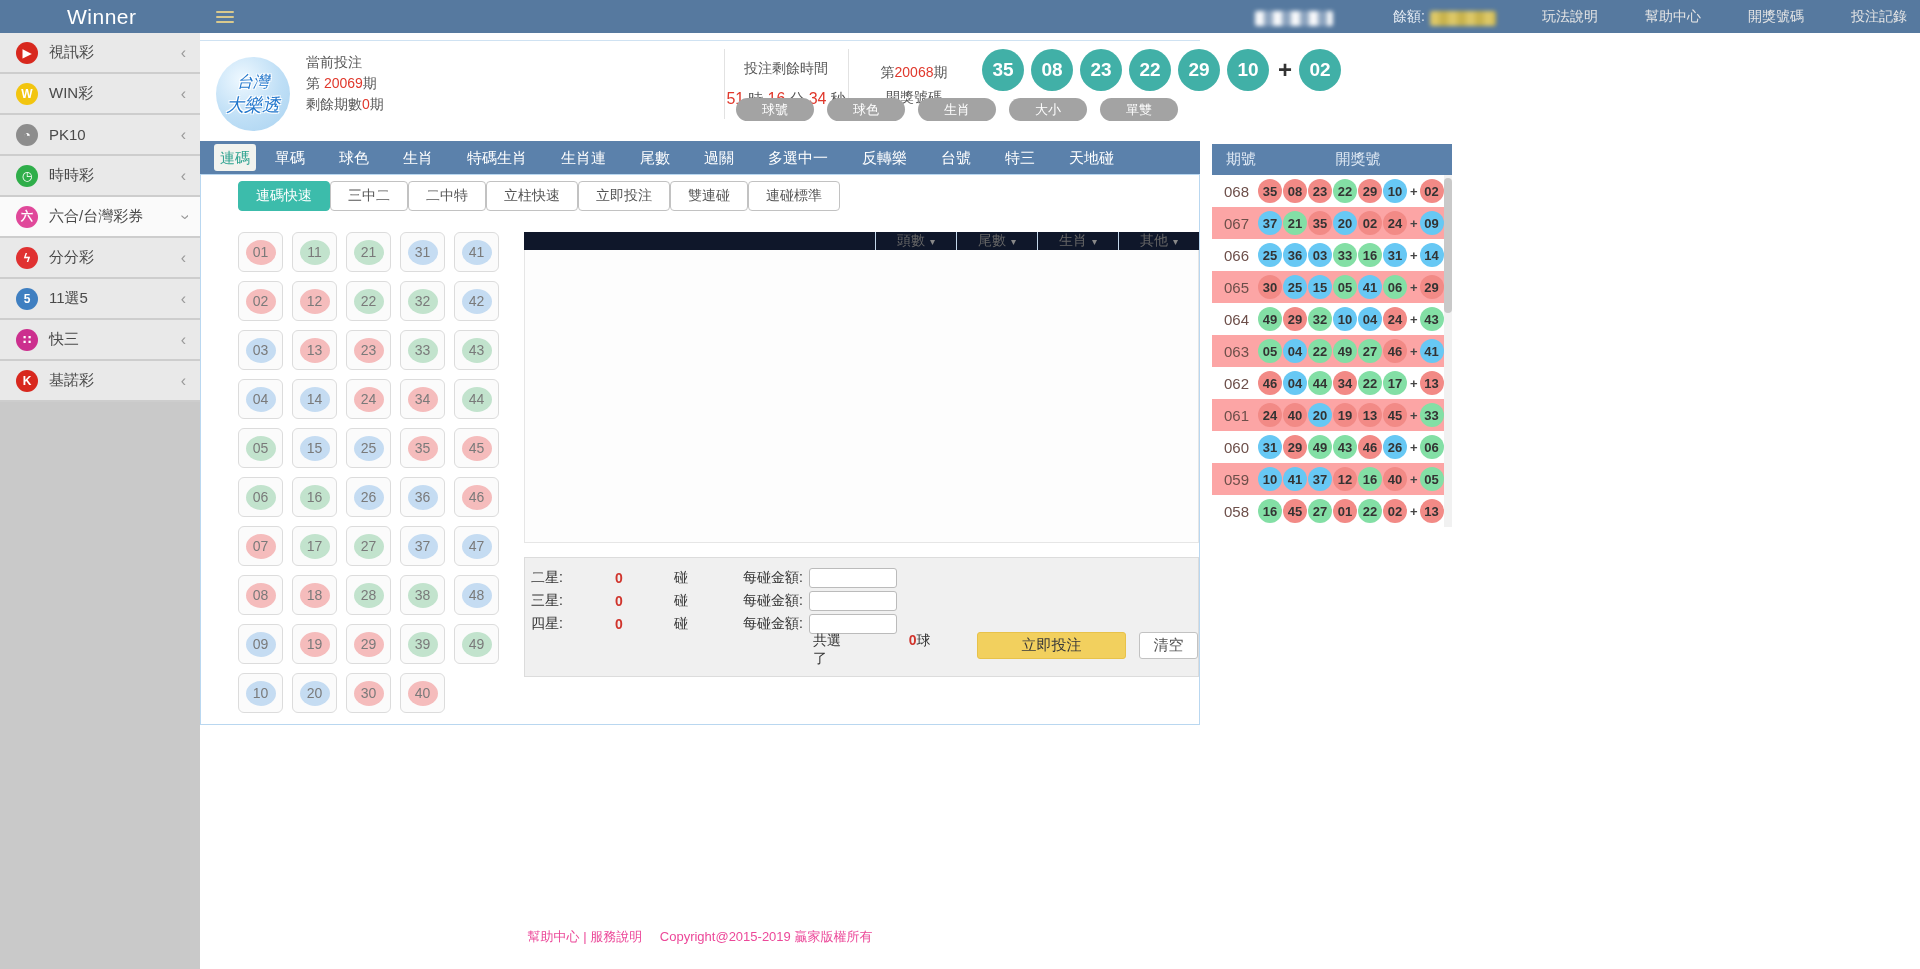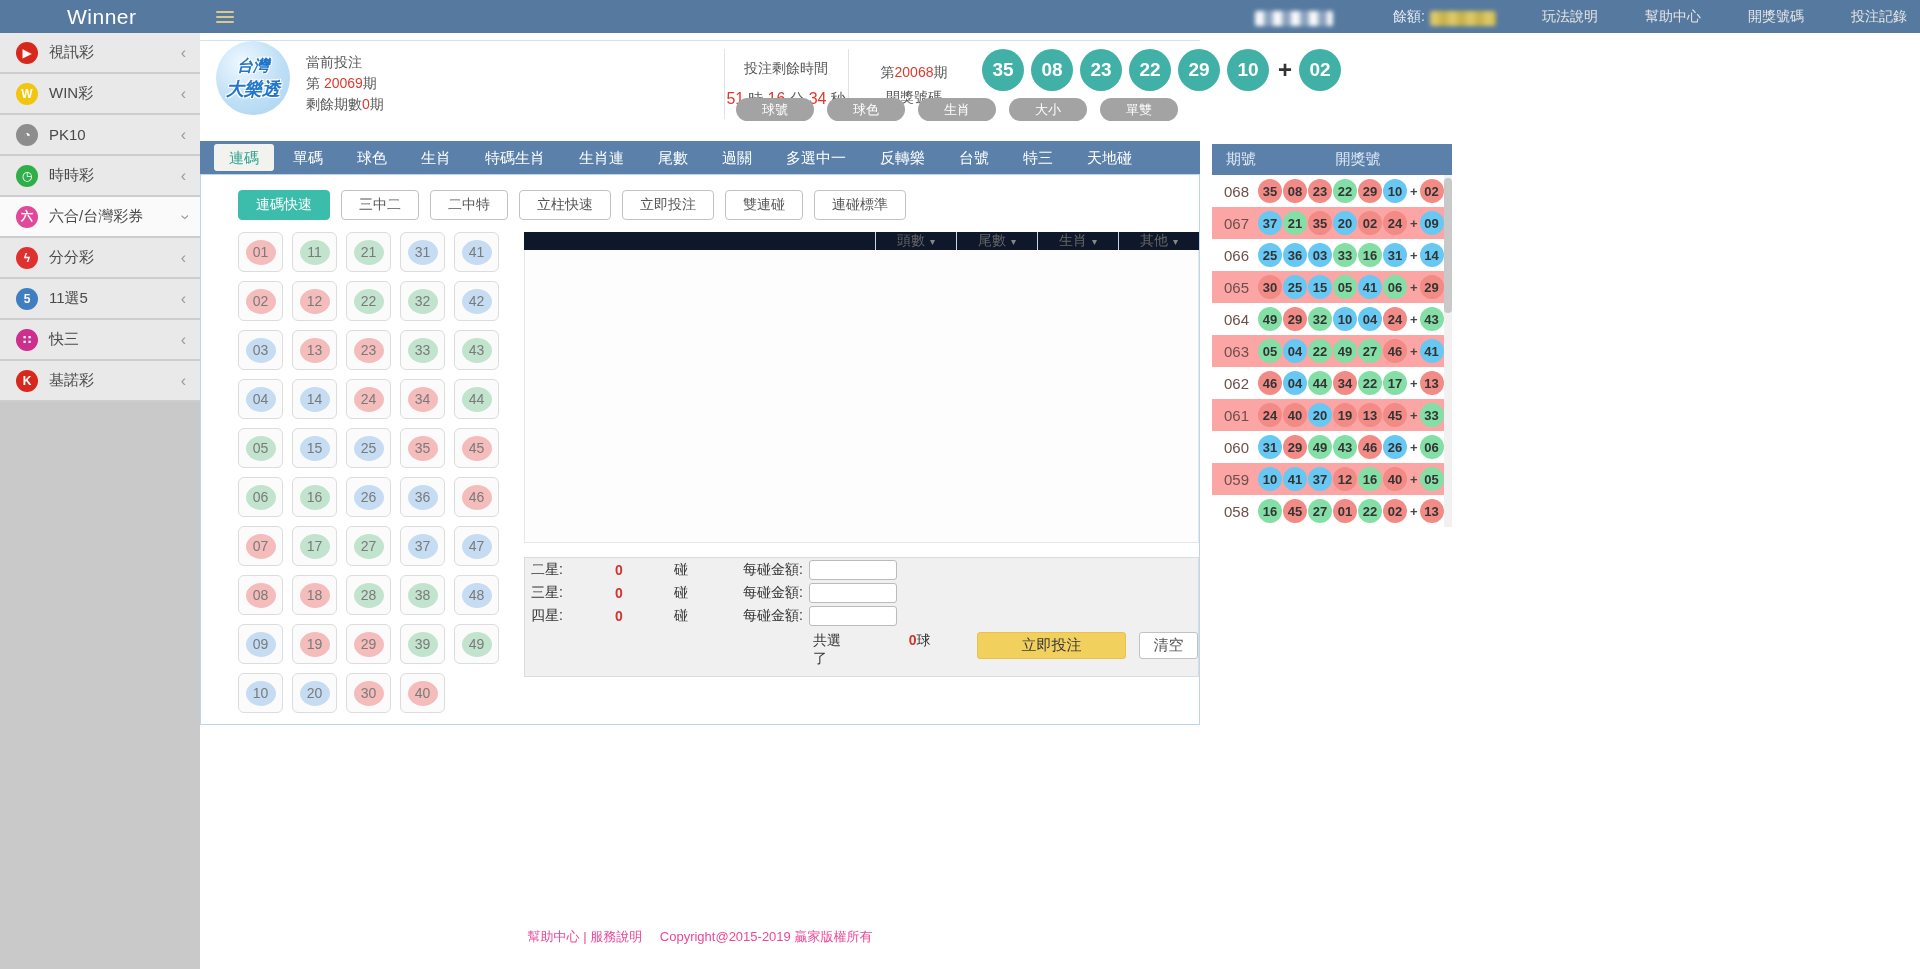--- a/index.html
+++ b/index.html
@@ -32,24 +32,24 @@
   .side-chevron{position:absolute;right:14px;color:#9a9a9a;font-size:16px;line-height:1}
   .side-chevron.down{transform:rotate(-90deg)}
   .submenu{margin-left:10px;background:#fff}
   .sub-item{height:29px;line-height:29px;padding-left:24px;font-size:14px;color:#555;
     border-bottom:1px solid #ececec;cursor:pointer;background:#fff}
   .sub-item.active{color:#3da0e3}
 
   
   .header-panel{position:absolute;left:200px;top:40px;width:1000px;height:86px;background:#fff;
     border-top:1px solid #cfe2f2}
-  .logo{position:absolute;left:16px;top:0;width:74px;height:74px;border-radius:50%;
+  .logo{position:absolute;left:16px;top:16px;width:74px;height:74px;border-radius:50%;
     background:radial-gradient(circle at 35% 30%,#eef8ff 0%,#bfdff6 55%,#a9d2f0 100%);
     display:flex;flex-direction:column;align-items:center;justify-content:center;
-    color:#2176cc;font-weight:bold;font-style:italic;
+    color:#2176cc;font-weight:normal;font-style:italic;
     text-shadow:1px 1px 0 #fff,-1px -1px 0 #fff,1px -1px 0 #fff,-1px 1px 0 #fff}
   .logo-line1{font-size:16px}.logo-line2{font-size:18px}
   .current-info{position:absolute;left:106px;top:11px;font-size:14px;color:#555;line-height:21px}
   .red{color:#e0382c}
   .vdiv{position:absolute;top:8px;height:70px;width:1px;background:#e2e2e2}
   .vdiv1{left:524px}.vdiv2{left:648px}
   .countdown-block{position:absolute;left:525px;width:122px;top:19px;text-align:center;
     font-size:14px;color:#555}
   .countdown-time{margin-top:12px;font-size:15px;white-space:nowrap}
   .countdown-time .red{font-size:16px}
@@ -60,45 +60,45 @@
     font-weight:bold;display:flex;align-items:center;justify-content:center;margin-right:7px;flex:none}
   .plus-sign{font-size:24px;font-weight:bold;color:#333;margin:0 7px 0 2px}
   .pills-row{position:absolute;right:22px;bottom:5px;display:flex;gap:13px}
   .pill{width:78px;height:23px;border-radius:12px;background:#a3a3a3;color:#fff;font-size:13px;
     display:flex;align-items:center;justify-content:center;cursor:pointer}
 
   
   .tabbar{position:absolute;left:200px;top:141px;width:1000px;height:33px;background:#5b81ab;
     display:flex;align-items:center;padding-left:12px}
   .tab{padding:0 17px;font-size:15px;color:#fff;line-height:33px;cursor:pointer;white-space:nowrap}
-  .tab.active{background:#f2f3ee;color:#2fa390;line-height:27px;border-radius:3px;padding:0 15px;margin:0 2px}
+  .tab.active{background:#f2f3ee;color:#2fa390;line-height:27px;border-radius:3px;padding:0 6px;margin:0 2px}
 
   
   .content-panel{position:absolute;left:200px;top:174px;width:1000px;height:551px;background:#fff;
     border:1px solid #b9d7f0}
-  .subtabs{position:absolute;left:37px;top:15px;display:flex;gap:11px}
+  .subtabs{position:absolute;left:37px;top:6px;display:flex;}
   .subtab{height:30px;padding:0 17px;border:1px solid #c2c2c2;border-radius:4px;background:#fff;
     color:#555;font-size:14px;cursor:pointer;display:flex;align-items:center;white-space:nowrap}
   .subtab.active{background:#3cbcab;border-color:#3cbcab;color:#fff}
   .grid{position:absolute;left:37px;top:57px;display:grid;grid-auto-flow:column;
     grid-template-rows:repeat(10,40px);grid-template-columns:repeat(5,45px);gap:9px}
   .cell{border:1px solid #dcdcdc;border-radius:6px;background:#fbfbfb;display:flex;
     align-items:center;justify-content:center;cursor:pointer}
   .num-ball{width:30px;height:25px;border-radius:50%;display:flex;align-items:center;
     justify-content:center;font-size:14px;color:#7a7a7a}
   .pb-red{background:#f5bcbc}.pb-blue{background:#c5dcf2}.pb-green{background:#c2e3cd}
 
   .bet-area{position:absolute;left:323px;top:57px;width:675px}
   .filter-bar{height:18px;background:#0f172a;display:flex;justify-content:flex-end;align-items:center}
   .filter-item{width:81px;height:100%;display:flex;align-items:center;justify-content:center;
     border-left:1px solid #c3d7ea;font-size:14px;color:#666;cursor:pointer}
   .caret{margin-left:5px;font-size:10px;color:#888}
   .select-area{height:293px;background:#fdfdfd;border:1px solid #e6e6e6;border-top:none}
   .summary-box{margin-top:14px;height:120px;background:#f0f0f0;border:1px solid #dcdcdc;
-    position:relative;font-size:14px;color:#333;}
+    position:relative;font-size:14px;color:#333;padding-top:8px}
   .star-row{display:flex;align-items:center;height:23px;margin-left:6px}
   .star-label{width:48px}
   .star-count{width:80px;text-align:center;color:#d0342c;font-weight:bold}
   .star-unit{width:44px;text-align:center}
   .amount-label{margin-left:40px}
   .amount-input{margin-left:6px;width:88px;height:20px;border:1px solid #bbb;border-radius:3px;
     background:#fff;outline:none;padding:0 4px;font-size:13px}
   .action-row{position:absolute;bottom:8px;left:0;right:0;display:flex;align-items:flex-start}
   .sel-label{margin-left:288px}
   .sel-count{margin-left:56px;color:#d0342c;font-weight:bold}

